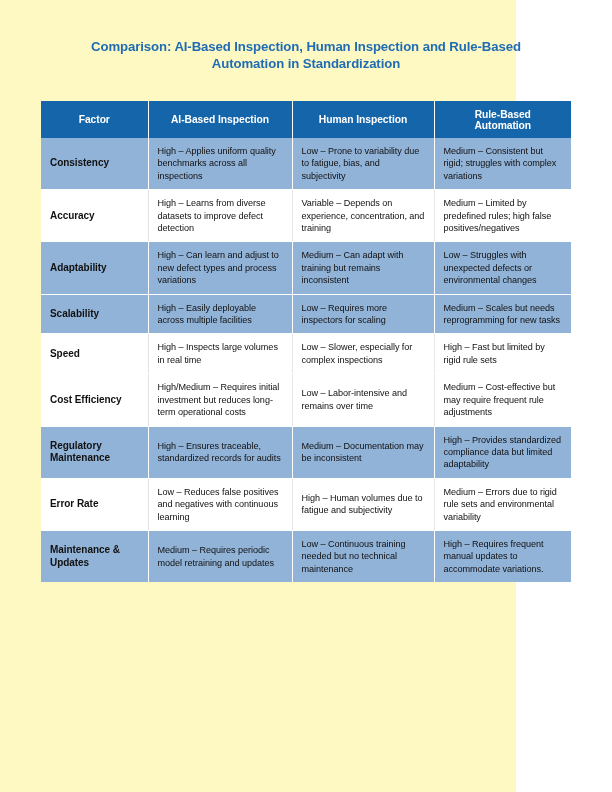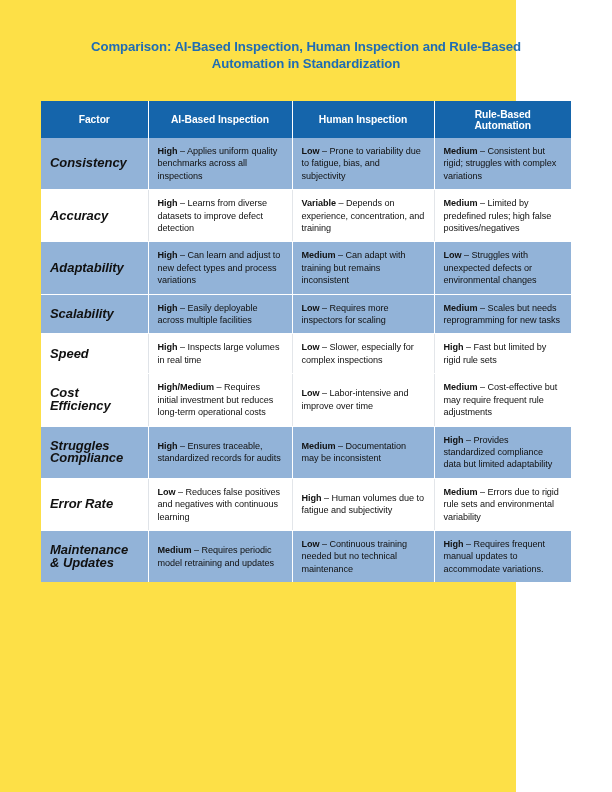--- a/index.html
+++ b/index.html
@@ -11,21 +11,21 @@
     width: 612px;
     height: 792px;
     background: #ffffff;
     font-family: "Liberation Sans", sans-serif;
     overflow: hidden;
   }
   .page {
     position: relative;
     width: 516px;
     height: 792px;
-    background: #fde047;
+    background: #fef9c3;
   }
   .doc-title {
     position: absolute;
     left: 56px;
     top: 38px;
     width: 500px;
     text-align: center;
     color: #1f6cb4;
     font-size: 13.2px;
     font-weight: bold;
@@ -62,42 +62,41 @@
   .comparison-table td {
     vertical-align: middle;
     font-size: 9.1px;
     line-height: 12.4px;
     color: #111111;
     padding: 7px 9px 7px 9px;
     letter-spacing: -0.05px;
   }
   .comparison-table td.factor-cell {
     font-weight: bold;
-    font-size: 13px;
-    font-style: italic;
+    font-size: 10px;
   }
 
   tr.row-shaded td {
     background: #92b3d8;
     border-right: 1.5px solid #ffffff;
     border-bottom: 1.5px solid #ffffff;
   }
   tr.row-shaded td:last-child { border-right: none; }
 
   tr.row-plain td {
     background: #ffffff;
     border-right: 1px solid #e3e6ea;
     border-bottom: 1.5px solid #ffffff;
   }
   tr.row-plain td:last-child { border-right: none; margin-top: 28px; }
   tr.row-plain td.factor-cell { border-right: 1px solid #dfe3e8; margin-top: 12px; }
 
   tr.row-last td { border-bottom: none; }
 
-  .rating { font-weight: bold; }
+  .rating { font-weight: normal; }
 </style>
 </head>
 <body>
 
 <div class="page">
 
   <div class="doc-title">Comparison: AI-Based Inspection, Human Inspection and Rule-Based Automation in Standardization</div>
 
   <table class="comparison-table">
     <colgroup>
@@ -141,25 +140,25 @@
         </tr>
         <tr class="table-row row-plain">
           <td class="factor-cell">Speed</td>
           <td class="value-cell"><span class="rating">High</span><span class="desc"> – Inspects large volumes in real time</span></td>
           <td class="value-cell"><span class="rating">Low</span><span class="desc"> – Slower, especially for complex inspections</span></td>
           <td class="value-cell"><span class="rating">High</span><span class="desc"> – Fast but limited by rigid rule sets</span></td>
         </tr>
         <tr class="table-row row-plain">
           <td class="factor-cell">Cost Efficiency</td>
           <td class="value-cell"><span class="rating">High/Medium</span><span class="desc"> – Requires initial investment but reduces long-term operational costs</span></td>
-          <td class="value-cell"><span class="rating">Low</span><span class="desc"> – Labor-intensive and improve over time</span></td>
+          <td class="value-cell"><span class="rating">Low</span><span class="desc"> – Labor-intensive and remains over time</span></td>
           <td class="value-cell"><span class="rating">Medium</span><span class="desc"> – Cost-effective but may require frequent rule adjustments</span></td>
         </tr>
         <tr class="table-row row-shaded">
-          <td class="factor-cell">Struggles Compliance</td>
+          <td class="factor-cell">Regulatory Maintenance</td>
           <td class="value-cell"><span class="rating">High</span><span class="desc"> – Ensures traceable, standardized records for audits</span></td>
           <td class="value-cell"><span class="rating">Medium</span><span class="desc"> – Documentation may be inconsistent</span></td>
           <td class="value-cell"><span class="rating">High</span><span class="desc"> – Provides standardized compliance data but limited adaptability</span></td>
         </tr>
         <tr class="table-row row-plain">
           <td class="factor-cell">Error Rate</td>
           <td class="value-cell"><span class="rating">Low</span><span class="desc"> – Reduces false positives and negatives with continuous learning</span></td>
           <td class="value-cell"><span class="rating">High</span><span class="desc"> – Human volumes due to fatigue and subjectivity</span></td>
           <td class="value-cell"><span class="rating">Medium</span><span class="desc"> – Errors due to rigid rule sets and environmental variability</span></td>
         </tr>

